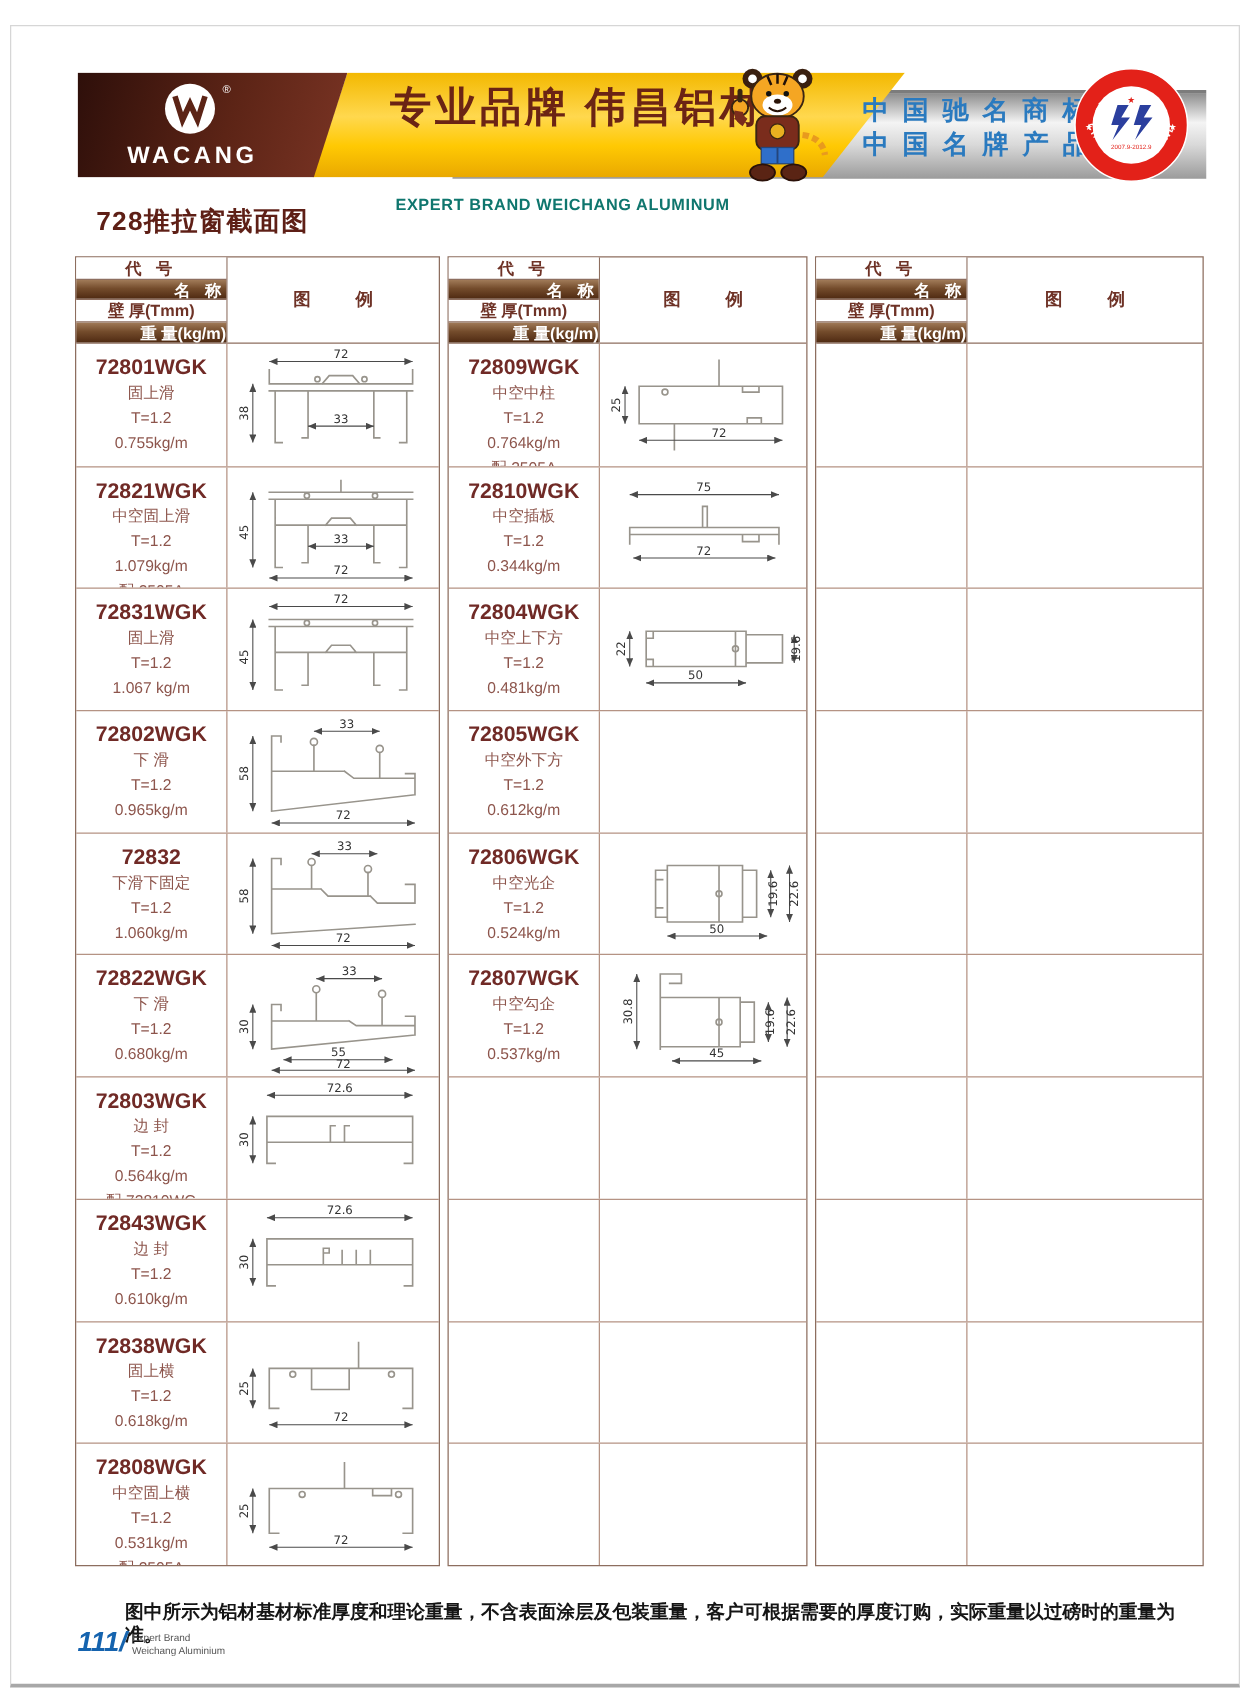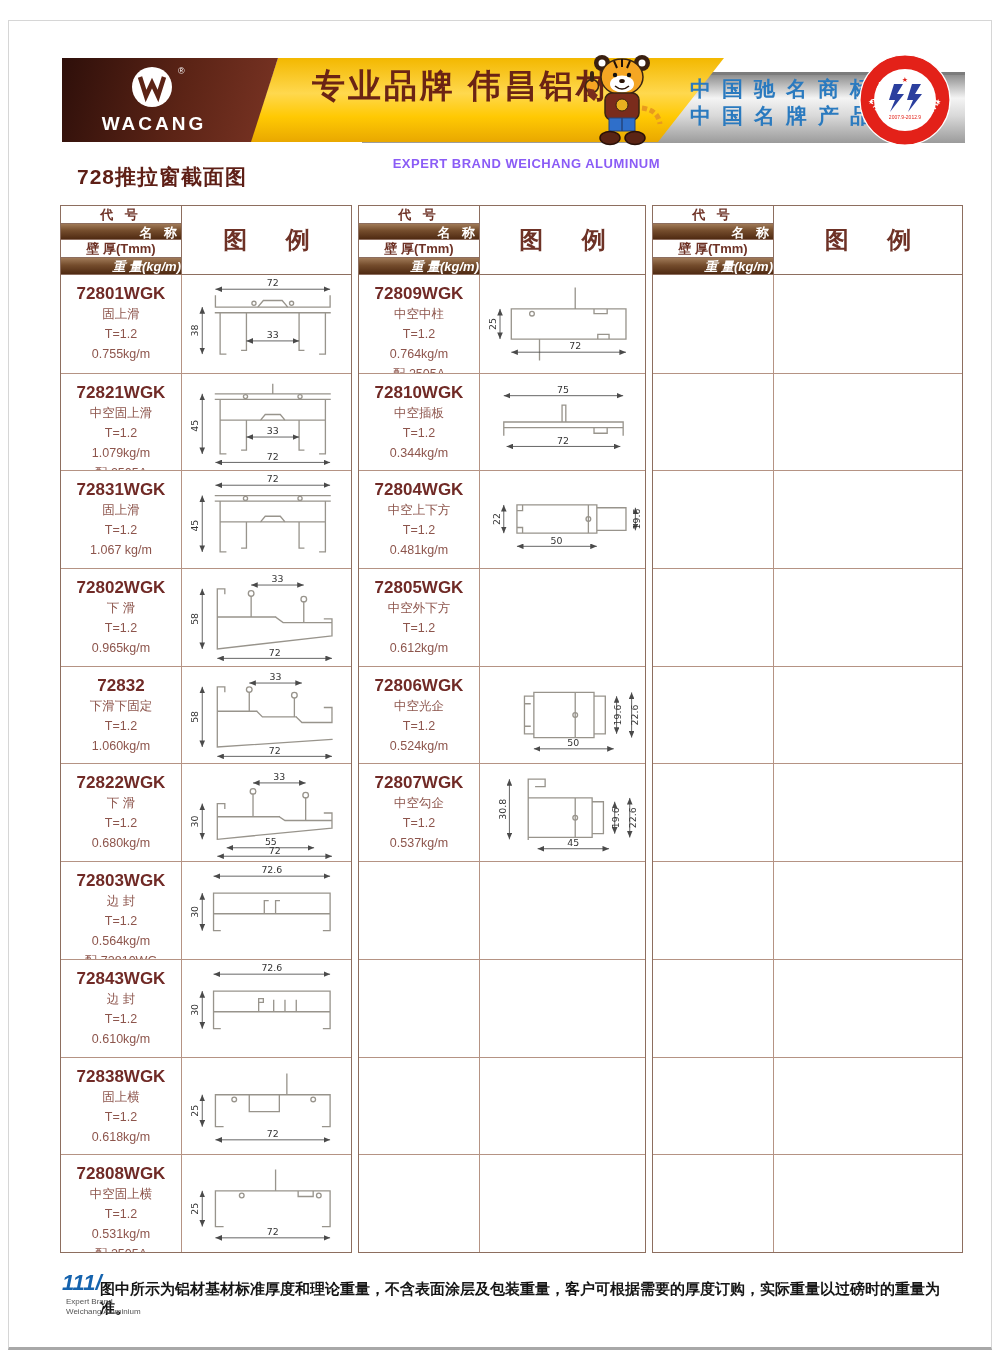--- a/index.html
+++ b/index.html
@@ -14,62 +14,62 @@
         background:linear-gradient(#8f8f8f,#f4f4f4 34%,#d9d9d9 60%,#9b9b9b);
         border-top:3px solid #7c7c7c;}
   .gold{position:absolute;left:150px;top:0;width:512px;height:84px;
         background:linear-gradient(#f3b800,#ffd84e 42%,#ffc903 70%,#e9a800);
         clip-path:polygon(66px 0,512px 0,446px 84px,38px 84px);}
   .maroon{position:absolute;left:0;top:0;width:216px;height:84px;
         background:linear-gradient(105deg,#2e0f0a,#5c2416 55%,#7a३424 90%,#7a3424);
         clip-path:polygon(0 0,216px 0,189px 84px,0 84px);}
   .slogan-cn{position:absolute;left:190px;top:6px;width:420px;text-align:center;
         font-size:33px;font-weight:bold;color:#6b2414;letter-spacing:3px;}
-  .slogan-en{position:absolute;left:178px;top:50px;width:420px;text-align:right;
-        font-size:13px;font-weight:bold;color:#8b5cf6;letter-spacing:.5px;margin-top:48px;}
+  .slogan-en{position:absolute;left:178px;top:50px;width:420px;text-align:center;
+        font-size:13px;font-weight:bold;color:#0f766e;letter-spacing:.5px;margin-top:48px;}
   .honor{position:absolute;left:628px;top:17px;font-size:21px;font-weight:bold;
         color:#2a7abf;letter-spacing:11px;line-height:27px;white-space:nowrap;}
   .logo-wrap{position:absolute;left:28px;top:4px;width:130px;height:76px;}
   .tiger-wrap{position:absolute;left:518px;top:-8px;width:88px;height:98px;}
   .badge-wrap{position:absolute;left:796px;top:-5px;width:94px;height:94px;}
 
   
   .title{position:absolute;left:77px;top:163px;margin:0;font-size:21px;font-weight:bold;
         color:#5e1f16;letter-spacing:1px;}
 
   
   .ptable{position:absolute;top:205px;height:1048px;border:1px solid #8d6e5f;box-sizing:border-box;}
   .thead{display:flex;height:68px;border-bottom:1px solid #8d6e5f;}
   .hleft{width:121px;border-right:1px solid #8d6e5f;box-sizing:border-box;}
   .h{height:17px;line-height:17px;text-align:center;font-weight:bold;font-size:13px;box-sizing:border-box;}
   .h1,.h3{color:#6e3226;background:#fff;letter-spacing:4px;}
   .h2,.h4{color:#fff;background:linear-gradient(#a07a58,#744c2c 45%,#4f2a12);letter-spacing:4px;
         border-top:1px solid #8d6e5f;border-bottom:1px solid #8d6e5f;text-align:right;}
-  .h4{border-bottom:none;letter-spacing:0px;font-style:italic;}
+  .h4{border-bottom:none;letter-spacing:0px;}
   .h3{letter-spacing:0px;}
   .hright{flex:1;display:flex;align-items:center;justify-content:center;
-        font-size:24px;font-weight:bold;color:#6e3226;letter-spacing:16px;text-indent:16px;}
+        font-size:14px;font-weight:bold;color:#6e3226;letter-spacing:16px;text-indent:16px;}
   .tbody{height:977px;display:flex;flex-direction:column;}
   .trow{height:97.7px;flex:none;display:flex;border-top:1px solid #b59384;box-sizing:border-box;}
   .trow:first-child{border-top:none;}
   .cinfo{width:121px;border-right:1px solid #b59384;box-sizing:border-box;
         text-align:center;padding-top:9px;overflow:hidden;}
   .cdiag{flex:1;display:flex;align-items:center;justify-content:flex-end;overflow:hidden;}
   .code{font-size:17px;font-weight:bold;color:#702a26;letter-spacing:0px;}
   .nm{font-size:12.5px;color:#8d554c;line-height:20px;}
   .diag{width:164px;height:94px;}
 
   
   .pf path,.pf circle{stroke:#98948c;stroke-width:1.4;fill:none;stroke-linecap:square;}
   .dm line{stroke:#4a4a4a;stroke-width:.9;}
   .dt{font-size:10px;fill:#333;text-anchor:middle;font-family:"DejaVu Sans",sans-serif;}
 
   
   .note{position:absolute;left:100px;top:1280px;width:860px;font-size:15px;color:#151515;font-weight:bold;}
-  .pageno{position:absolute;left:62px;top:1272px;display:flex;align-items:flex-start;flex-direction:column;}
+  .pageno{position:absolute;left:62px;top:1303px;display:flex;align-items:flex-start;}
   .pn-num{font-size:22px;font-weight:bold;color:#1563ae;font-style:italic;line-height:22px;}
   .pn-small{margin-left:4px;font-size:8px;color:#555;line-height:10px;text-align:left;padding-top:3px;}
 
   .bt{fill:#fff;font-weight:bold;}
 </style>
 </head>
 <body>
 
 <svg width="0" height="0" style="position:absolute" aria-hidden="true">
   <defs>

